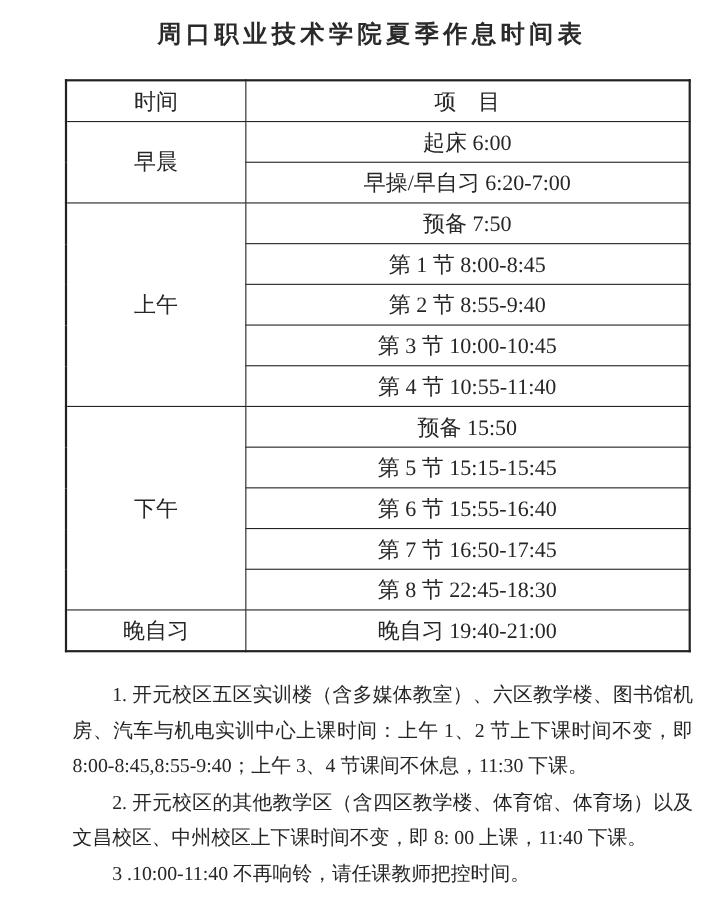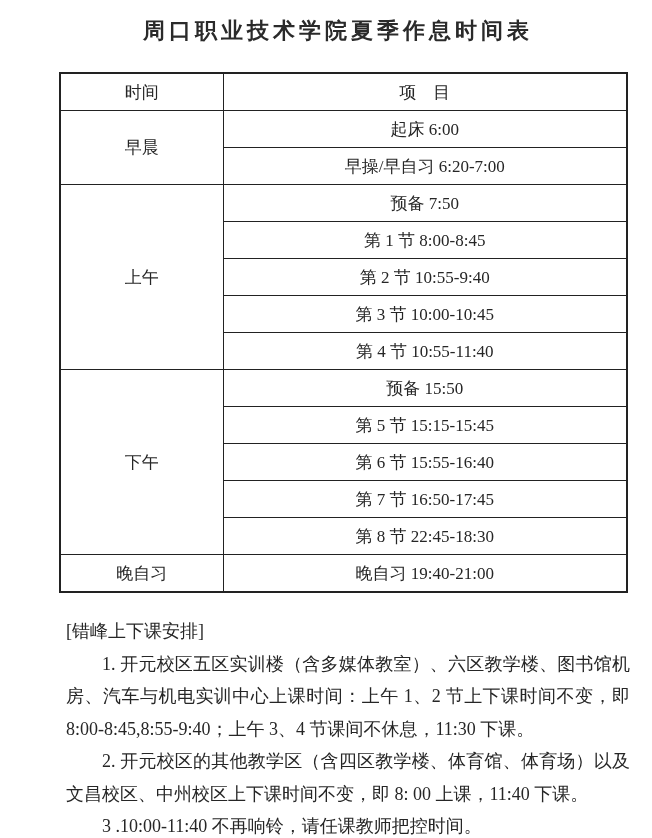--- a/index.html
+++ b/index.html
@@ -32,21 +32,21 @@
     table-layout: fixed;
     margin: 26px 0 0 47px;
     width: 567px;
     border: 2px solid #222222;
   }
   table.schedule td {
     border: 1px solid #222222;
     height: 36px;
     text-align: center;
     vertical-align: middle;
-    font-size: 17px;
+    font-size: 20px;
     padding: 0 4px;
     white-space: pre-wrap;
     color: #262626;
   }
   table.schedule col.c-time  { width: 163px; }
   table.schedule col.c-item  { width: 404px; }
   .notes {
     margin: 22px 34px 0 54px;
     font-size: 18px;
     line-height: 32.5px;
@@ -83,21 +83,21 @@
       </tr>
 
       <tr>
         <td rowspan="5">上午</td>
         <td>预备 7:50</td>
       </tr>
       <tr>
         <td>第 1 节 8:00-8:45</td>
       </tr>
       <tr>
-        <td>第 2 节 10:55-9:40</td>
+        <td>第 2 节 8:55-9:40</td>
       </tr>
       <tr>
         <td>第 3 节 10:00-10:45</td>
       </tr>
       <tr>
         <td>第 4 节 10:55-11:40</td>
       </tr>
 
       <tr>
         <td rowspan="5">下午</td>
@@ -117,20 +117,19 @@
       </tr>
 
       <tr>
         <td>晚自习</td>
         <td>晚自习 19:40-21:00</td>
       </tr>
     </tbody>
   </table>
 
   <div class="notes">
-    <p class="notes-heading">[错峰上下课安排]</p>
     <p class="note-para">1. 开元校区五区实训楼（含多媒体教室）、六区教学楼、图书馆机房、汽车与机电实训中心上课时间：上午 1、2 节上下课时间不变，即 8:00-8:45,8:55-9:40；上午 3、4 节课间不休息，11:30 下课。</p>
     <p class="note-para">2. 开元校区的其他教学区（含四区教学楼、体育馆、体育场）以及文昌校区、中州校区上下课时间不变，即 8: 00 上课，11:40 下课。</p>
     <p class="note-para">3 .10:00-11:40 不再响铃，请任课教师把控时间。</p>
 
   </div>
 
 </div>
 
 </body></html>

